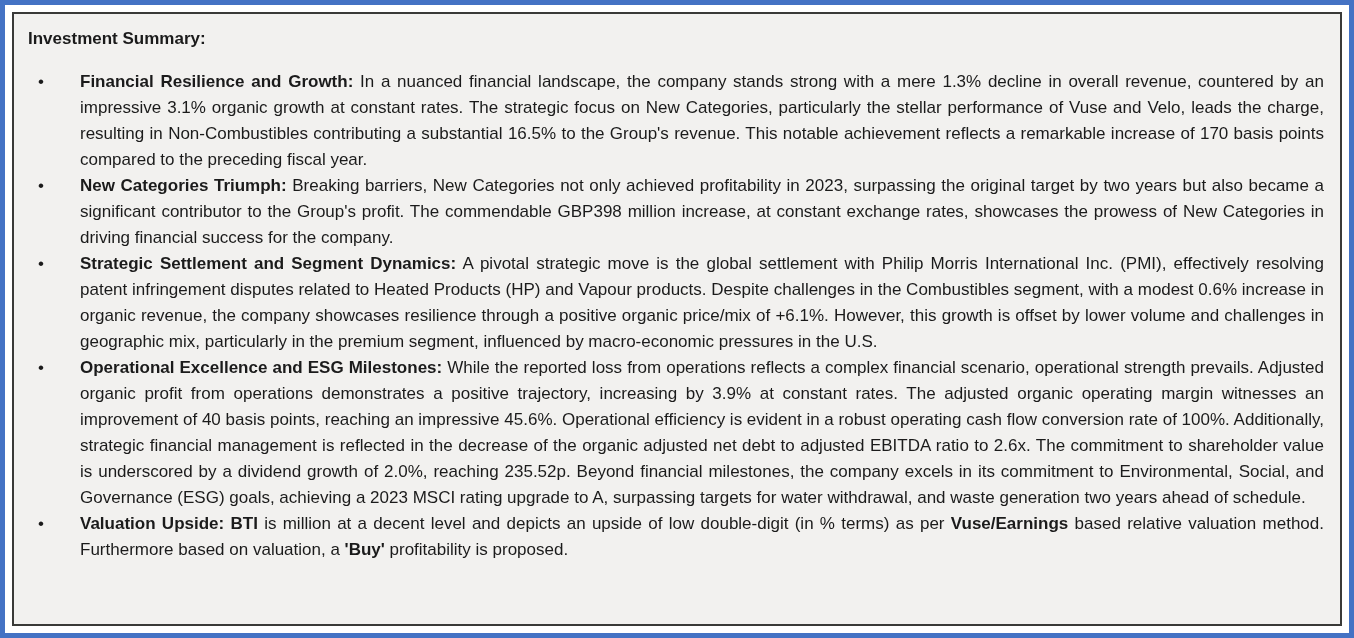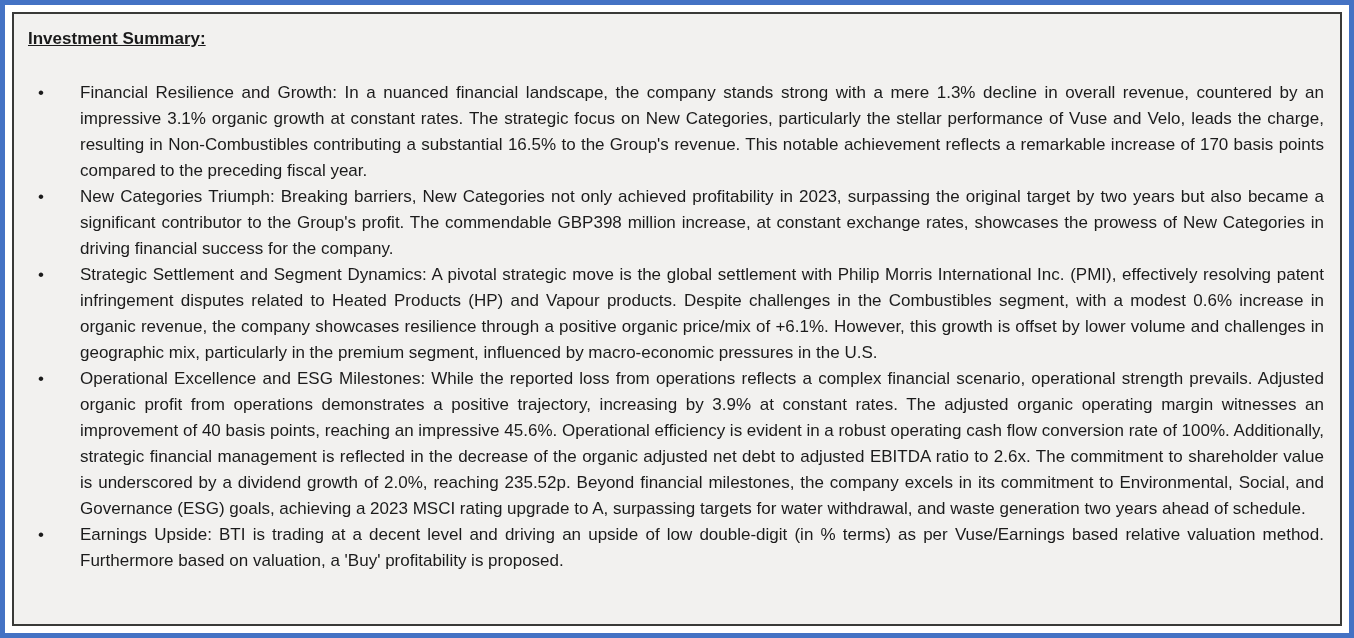--- a/index.html
+++ b/index.html
@@ -33,52 +33,51 @@
     background: var(--panel-bg, #F2F1EF);
     border: 2px solid var(--inner-border, #3A3A38);
     padding: 10px 16px 8px 14px;
     overflow: hidden;
     color: var(--text-color, #1B1B1B);
     font-size: 17px;
     line-height: 26px;
   }
   .title {
     font-weight: bold;
-    margin: 2px 0 28px 0;
-    text-decoration: underline;
+    margin: 2px 0 17px 0;
   }
   ul.bullets {
     list-style: none;
     margin: 0;
     padding: 0;
   }
   ul.bullets li {
     position: relative;
     padding-left: 52px;
     text-align: justify;
     text-justify: inter-word;
   }
   .marker {
     position: absolute;
     left: 10px;
     top: 0;
   }
   .b {
-    font-weight: normal;
+    font-weight: bold;
   }
 </style>
 </head>
 <body>
 
 <div class="frame">
   <div class="gap">
     <div class="panel">
       <div class="title">Investment Summary:</div>
       <ul class="bullets">
           <li><span class="marker">•</span><span><span class="b">Financial Resilience and Growth:</span><span> In a nuanced financial landscape, the company stands strong with a mere 1.3% decline in overall revenue, countered by an impressive 3.1% organic growth at constant rates. The strategic focus on New Categories, particularly the stellar performance of Vuse and Velo, leads the charge, resulting in Non-Combustibles contributing a substantial 16.5% to the Group's revenue. This notable achievement reflects a remarkable increase of 170 basis points compared to the preceding fiscal year.</span></span></li>
           <li><span class="marker">•</span><span><span class="b">New Categories Triumph:</span><span> Breaking barriers, New Categories not only achieved profitability in 2023, surpassing the original target by two years but also became a significant contributor to the Group's profit. The commendable GBP398 million increase, at constant exchange rates, showcases the prowess of New Categories in driving financial success for the company.</span></span></li>
           <li><span class="marker">•</span><span><span class="b">Strategic Settlement and Segment Dynamics:</span><span> A pivotal strategic move is the global settlement with Philip Morris International Inc. (PMI), effectively resolving patent infringement disputes related to Heated Products (HP) and Vapour products. Despite challenges in the Combustibles segment, with a modest 0.6% increase in organic revenue, the company showcases resilience through a positive organic price/mix of +6.1%. However, this growth is offset by lower volume and challenges in geographic mix, particularly in the premium segment, influenced by macro-economic pressures in the U.S.</span></span></li>
           <li><span class="marker">•</span><span><span class="b">Operational Excellence and ESG Milestones:</span><span> While the reported loss from operations reflects a complex financial scenario, operational strength prevails. Adjusted organic profit from operations demonstrates a positive trajectory, increasing by 3.9% at constant rates. The adjusted organic operating margin witnesses an improvement of 40 basis points, reaching an impressive 45.6%. Operational efficiency is evident in a robust operating cash flow conversion rate of 100%. Additionally, strategic financial management is reflected in the decrease of the organic adjusted net debt to adjusted EBITDA ratio to 2.6x. The commitment to shareholder value is underscored by a dividend growth of 2.0%, reaching 235.52p. Beyond financial milestones, the company excels in its commitment to Environmental, Social, and Governance (ESG) goals, achieving a 2023 MSCI rating upgrade to A, surpassing targets for water withdrawal, and waste generation two years ahead of schedule.</span></span></li>
-          <li><span class="marker">•</span><span><span class="b">Earnings Upside: BTI</span><span> is trading at a decent level and driving an upside of low double-digit (in % terms) as per </span><span class="b">Vuse/Earnings</span><span> based relative valuation method. Furthermore based on valuation, a </span><span class="b">'Buy'</span><span> profitability is proposed.</span></span></li>
+          <li><span class="marker">•</span><span><span class="b">Valuation Upside: BTI</span><span> is million at a decent level and depicts an upside of low double-digit (in % terms) as per </span><span class="b">Vuse/Earnings</span><span> based relative valuation method. Furthermore based on valuation, a </span><span class="b">'Buy'</span><span> profitability is proposed.</span></span></li>
         </ul>
     </div>
   </div>
 </div>
 
 </body></html>

